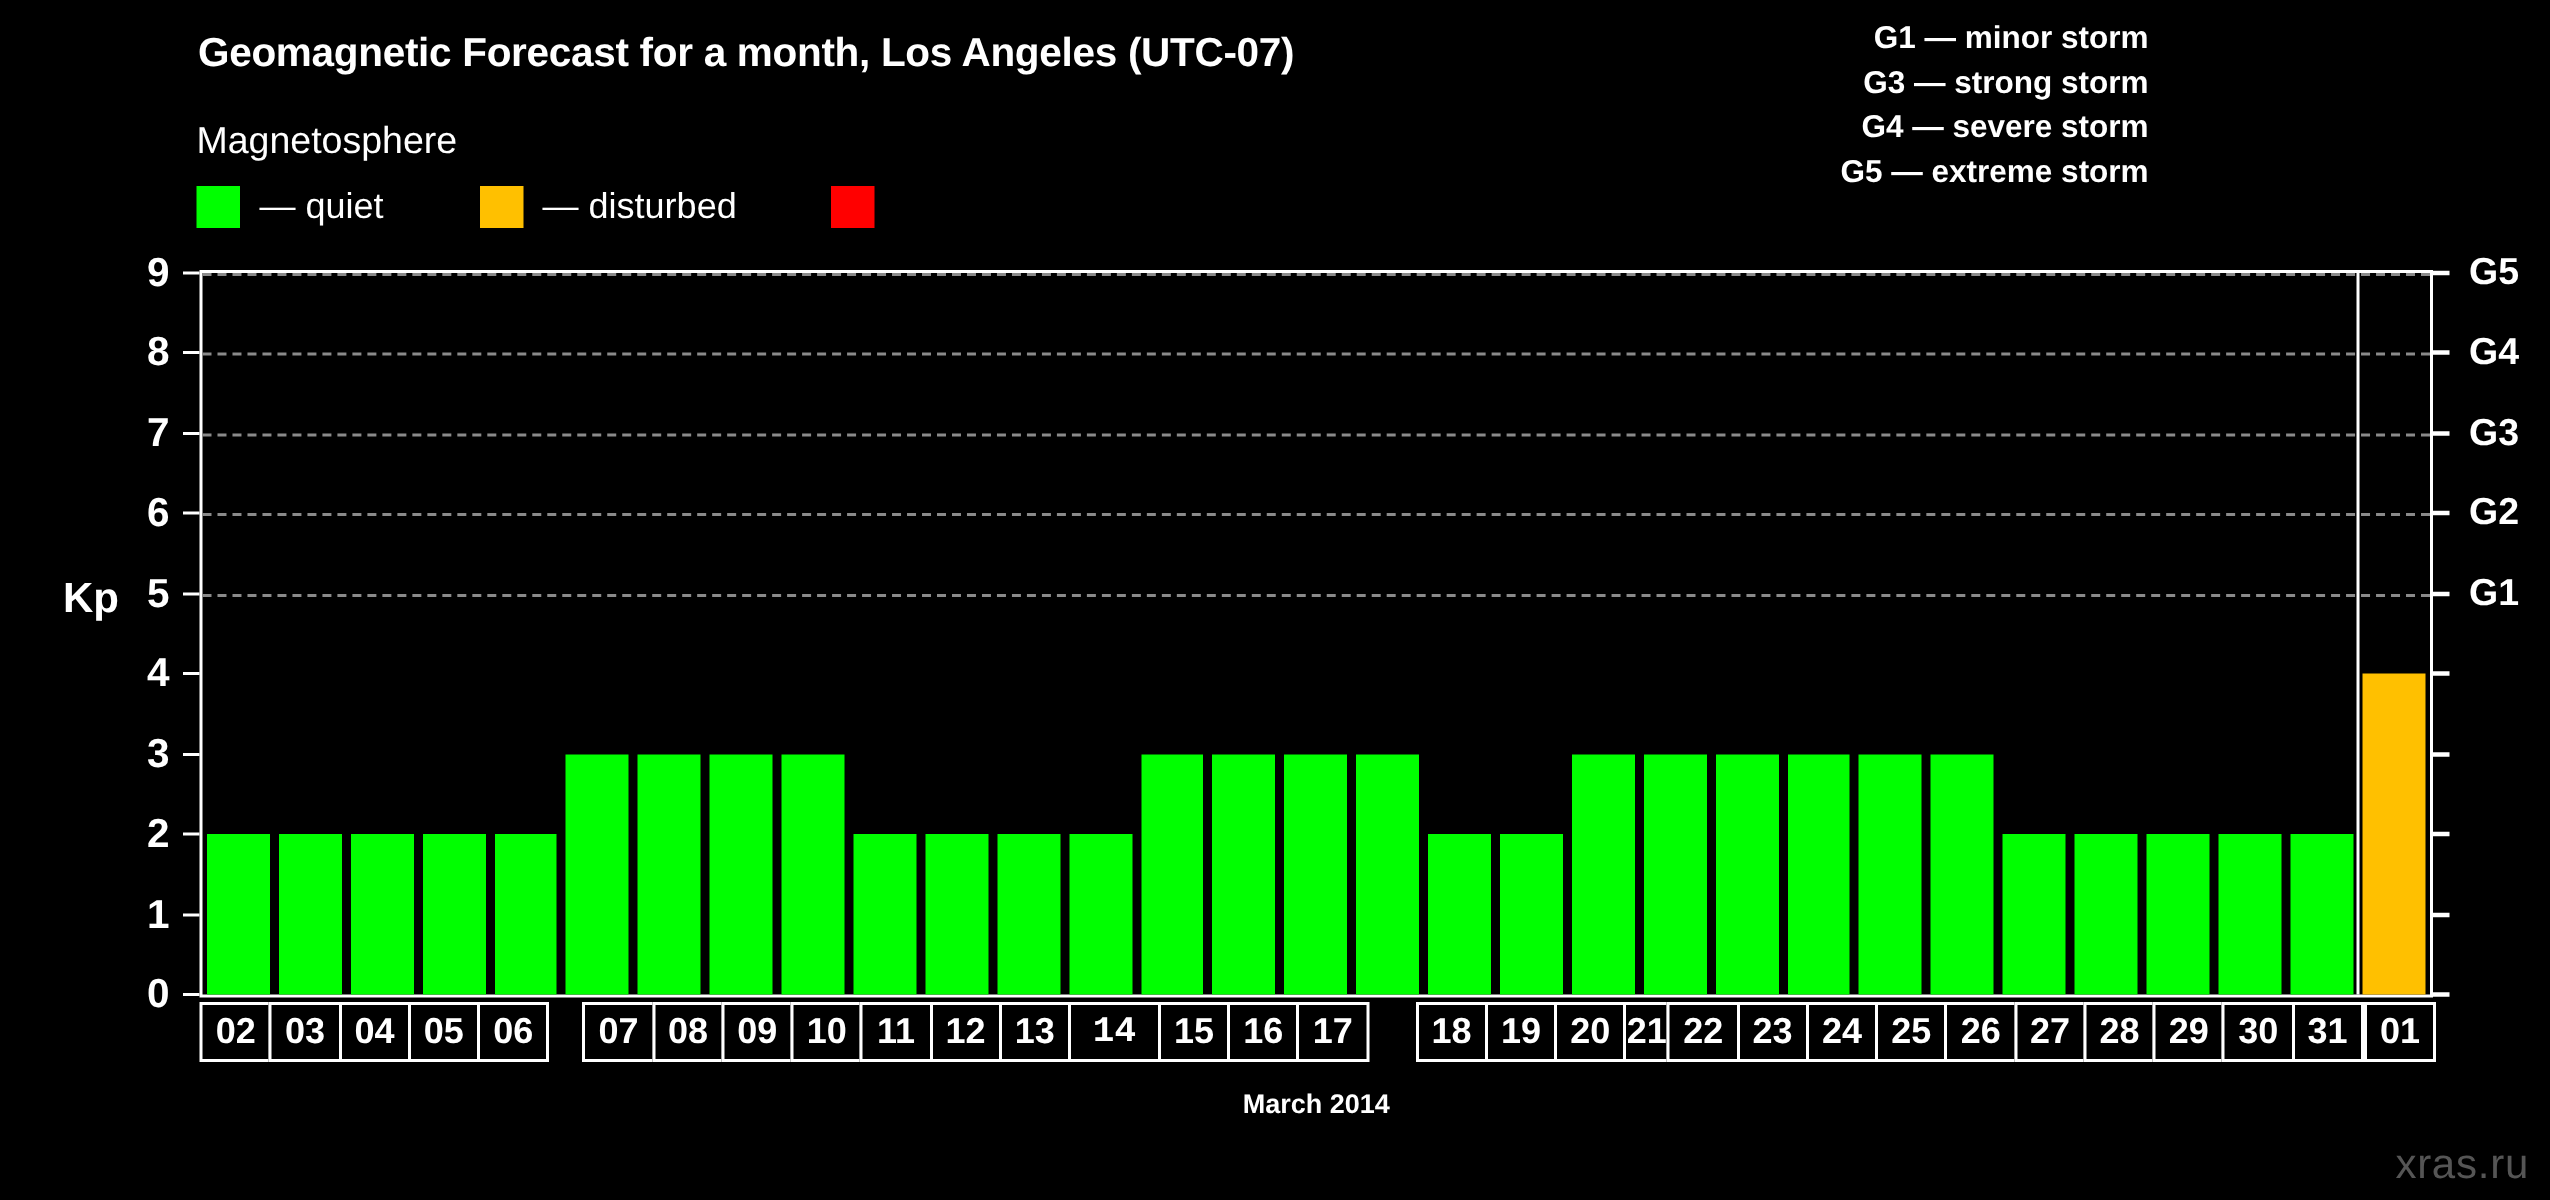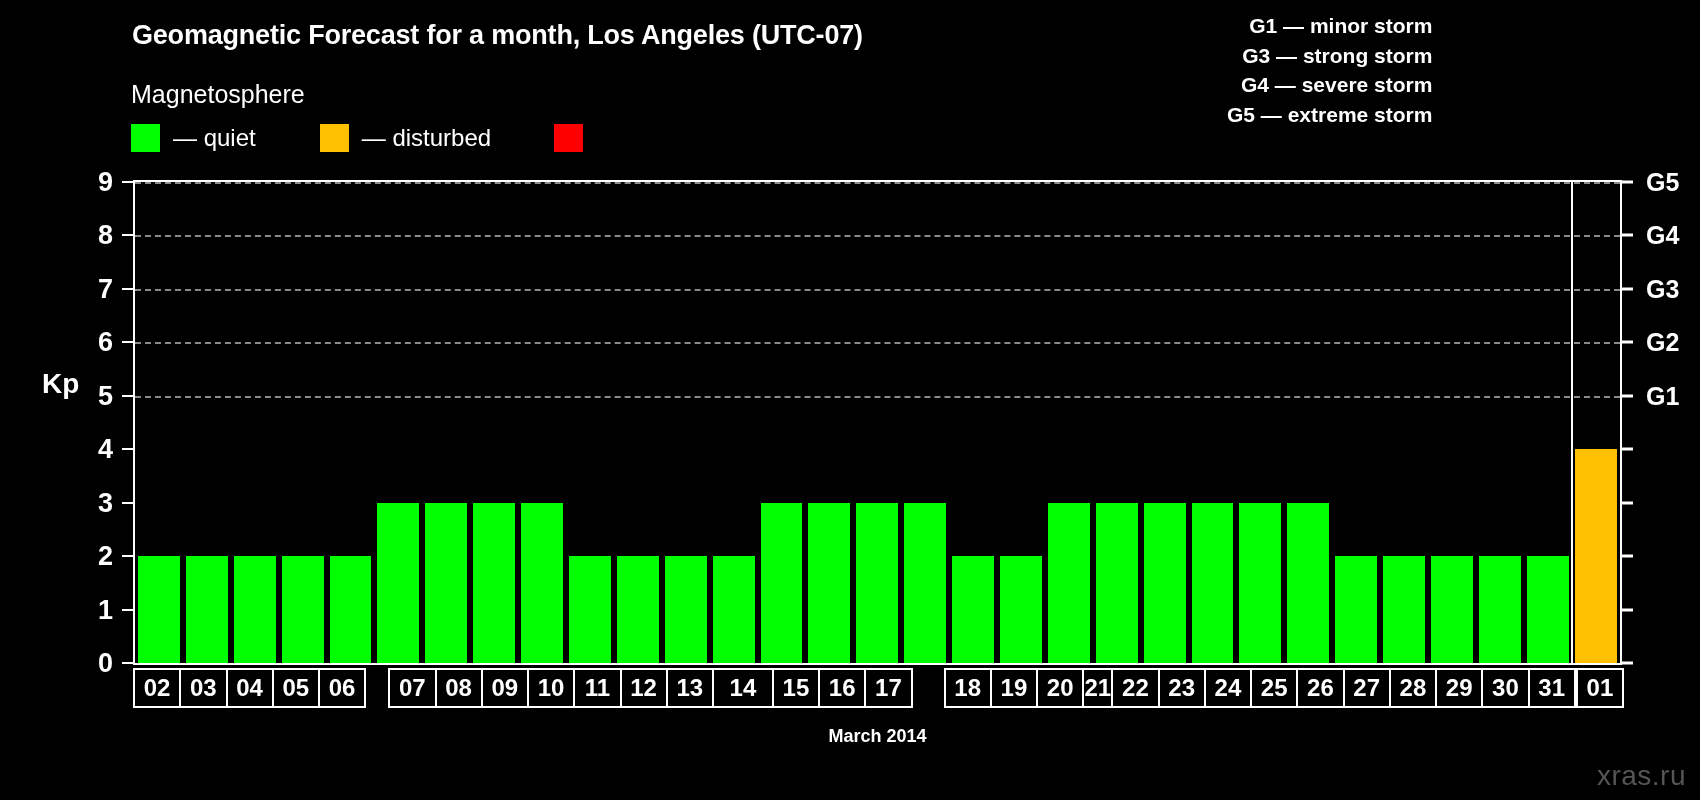--- a/index.html
+++ b/index.html
@@ -150,21 +150,21 @@
   .y-tick-mark {
     position: absolute;
     width: 11px;
     height: 0;
     border-top: 2px solid #ffffff;
     transform: translateY(-50%);
   }
   #y-axis-title {
     position: absolute;
     left: 42px;
-    top: 368px;
+    top: 383px;
     font-size: 28px;
     font-weight: bold;
     color: #ffffff;
   }
 
   
   .r-tick-label {
     position: absolute;
     transform: translateY(-50%);
     font-size: 25px;
@@ -411,21 +411,21 @@
     <div class="day-box" style="width: 49.9032px;">04</div>
     <div class="day-box" style="width: 49.9032px;">05</div>
     <div class="day-box" style="width: 49.9032px;">06</div>
     <div class="day-box" style="width: 49.9032px; margin-left: 24px;">07</div>
     <div class="day-box" style="width: 49.9032px;">08</div>
     <div class="day-box" style="width: 49.9032px;">09</div>
     <div class="day-box" style="width: 49.9032px;">10</div>
     <div class="day-box" style="width: 49.9032px;">11</div>
     <div class="day-box" style="width: 49.9032px;">12</div>
     <div class="day-box" style="width: 49.9032px;">13</div>
-    <div class="day-box" style="width: 64px;">14</div>
+    <div class="day-box" style="width: 64px; font-family: Liberation Mono, monospace;">14</div>
     <div class="day-box" style="width: 49.9032px;">15</div>
     <div class="day-box" style="width: 49.9032px;">16</div>
     <div class="day-box" style="width: 49.9032px;">17</div>
     <div class="day-box" style="width: 49.9032px; margin-left: 33px;">18</div>
     <div class="day-box" style="width: 49.9032px;">19</div>
     <div class="day-box" style="width: 49.9032px;">20</div>
     <div class="day-box" style="width: 32px;">21</div>
     <div class="day-box" style="width: 49.9032px;">22</div>
     <div class="day-box" style="width: 49.9032px;">23</div>
     <div class="day-box" style="width: 49.9032px;">24</div>

